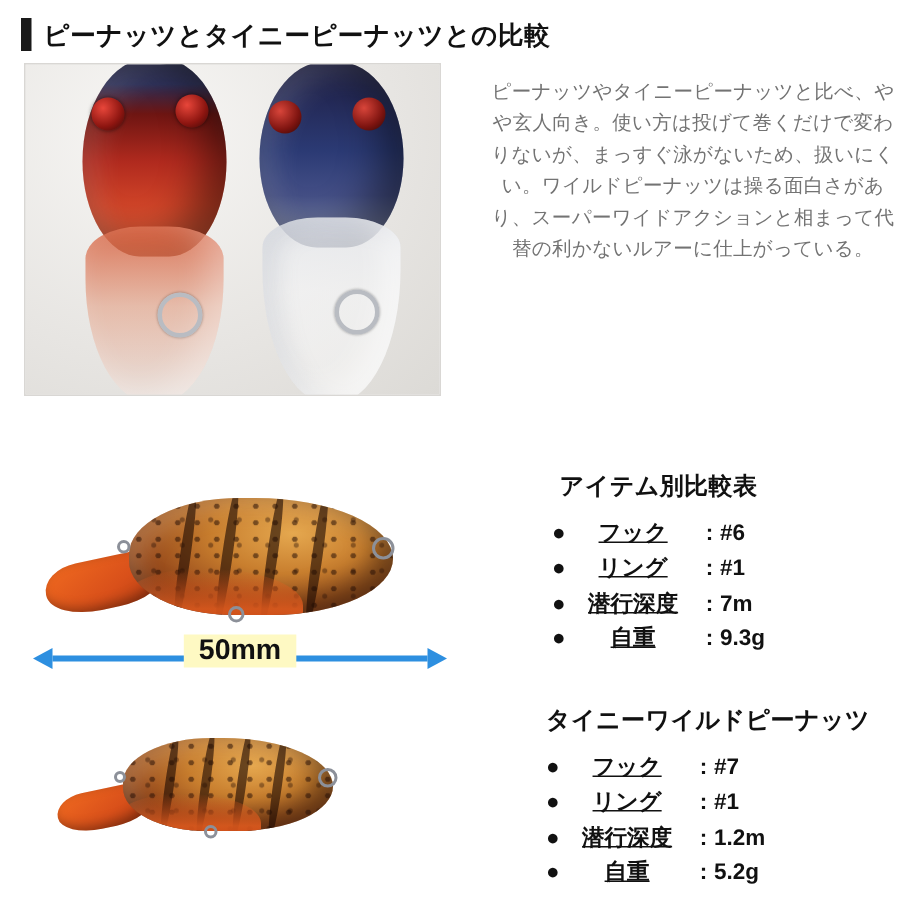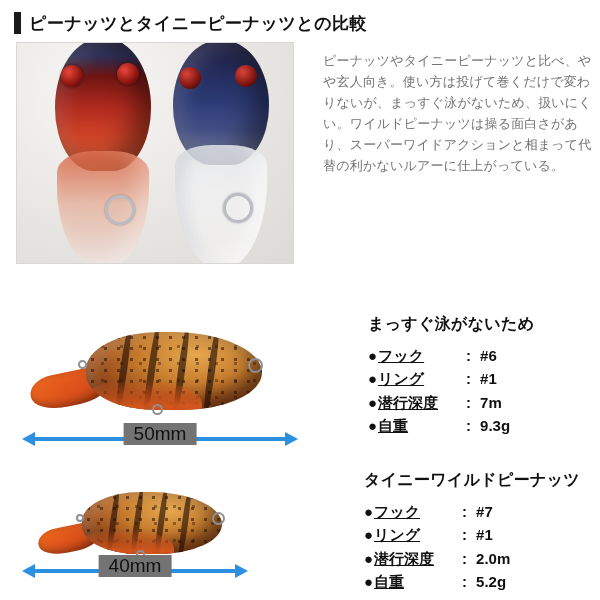--- a/index.html
+++ b/index.html
@@ -4,21 +4,21 @@
 <style>
   * { box-sizing: border-box; }
   html, body {
     margin: 0; padding: 0;
     width: 600px; height: 600px;
     background: #ffffff;
     font-family: "Liberation Sans", sans-serif;
     color: #111111;
     overflow: hidden;
   }
-  .page { position: relative; width: 528px; height: 600px; }
+  .page { position: relative; width: 528px; height: 600px; text-align: center; }
 
   
   .section-head {
     display: flex;
     align-items: center;
     gap: 8px;
   }
   .section-head .bar {
     width: 7px;
     height: 22px;
@@ -177,21 +177,21 @@
   }
   .dim .arrow {
     position: absolute; top: 0; width: 0; height: 0;
     border-top: 7px solid transparent;
     border-bottom: 7px solid transparent;
   }
   .dim .arrow.left { left: 0; border-right: 13px solid #2d8fe0; }
   .dim .arrow.right { right: 0; border-left: 13px solid #2d8fe0; }
   .dim .label {
     position: absolute; top: -9px; left: 50%; transform: translateX(-50%);
-    font-size: 19px; font-weight: normal; color: #111; background: #737373;
+    font-size: 19px; font-weight: bold; color: #111; background: #fef9c3;
     padding: 0 10px; white-space: nowrap;
   }
   .dimBig { left: 22px; top: 432px; width: 276px; height: 14px; }
   .dimSmall { left: 22px; top: 564px; width: 226px; height: 14px; }
 
   
   .spec { position: absolute; }
   .spec1 { left: 368px; top: 314px; }
   .spec2 { left: 364px; top: 470px; }
   .spec .spec-title {
@@ -272,29 +272,23 @@
       <div class="stripe" style="left:52px; top:-10%; width:6px;"></div>
       <div class="stripe" style="left:76px; top:-10%; width:6px;"></div>
       <div class="stripe" style="left:100px; top:-10%; width:6px;"></div>
       <div class="belly"></div>
     </div>
     <div class="eyelet" style="left:96px; top:64px; width:9px; height:9px;"></div>
     <div class="hookring" style="left:172px; top:26px; width:13px; height:13px;"></div>
     <div class="hookring" style="left:36px; top:28px; width:8px; height:8px;"></div>
   </div>
 
-  <div class="dim dimSmall">
-    <div class="line" style="left:13px; right:13px;"></div>
-    <div class="arrow left"></div>
-    <div class="arrow right"></div>
-    <div class="label">40mm</div>
-  </div>
 
   <div class="spec spec1">
-    <div class="spec-title">まっすぐ泳がないため</div>
+    <div class="spec-title">アイテム別比較表</div>
     <div class="spec-row">
       <span class="bullet">●</span>
       <span class="k">フック</span>
       <span class="sep">:</span>
       <span class="v">#6</span>
     </div>
     <div class="spec-row">
       <span class="bullet">●</span>
       <span class="k">リング</span>
       <span class="sep">:</span>
@@ -325,21 +319,21 @@
     <div class="spec-row">
       <span class="bullet">●</span>
       <span class="k">リング</span>
       <span class="sep">:</span>
       <span class="v">#1</span>
     </div>
     <div class="spec-row">
       <span class="bullet">●</span>
       <span class="k">潜行深度</span>
       <span class="sep">:</span>
-      <span class="v">2.0m</span>
+      <span class="v">1.2m</span>
     </div>
     <div class="spec-row">
       <span class="bullet">●</span>
       <span class="k">自重</span>
       <span class="sep">:</span>
       <span class="v">5.2g</span>
     </div>
   </div>
 
 </div>

